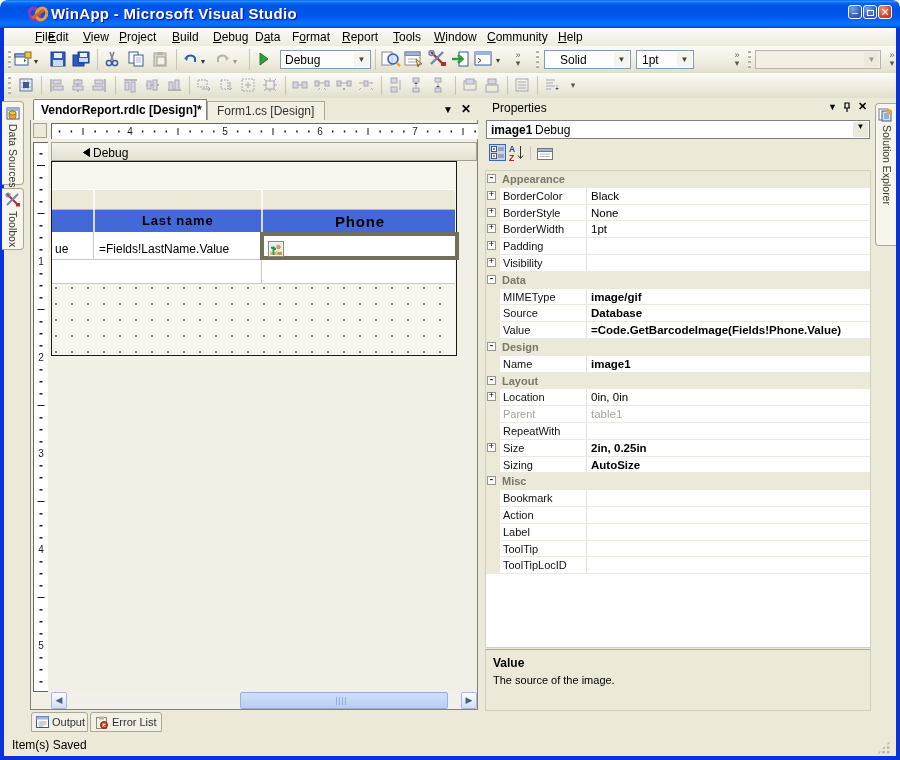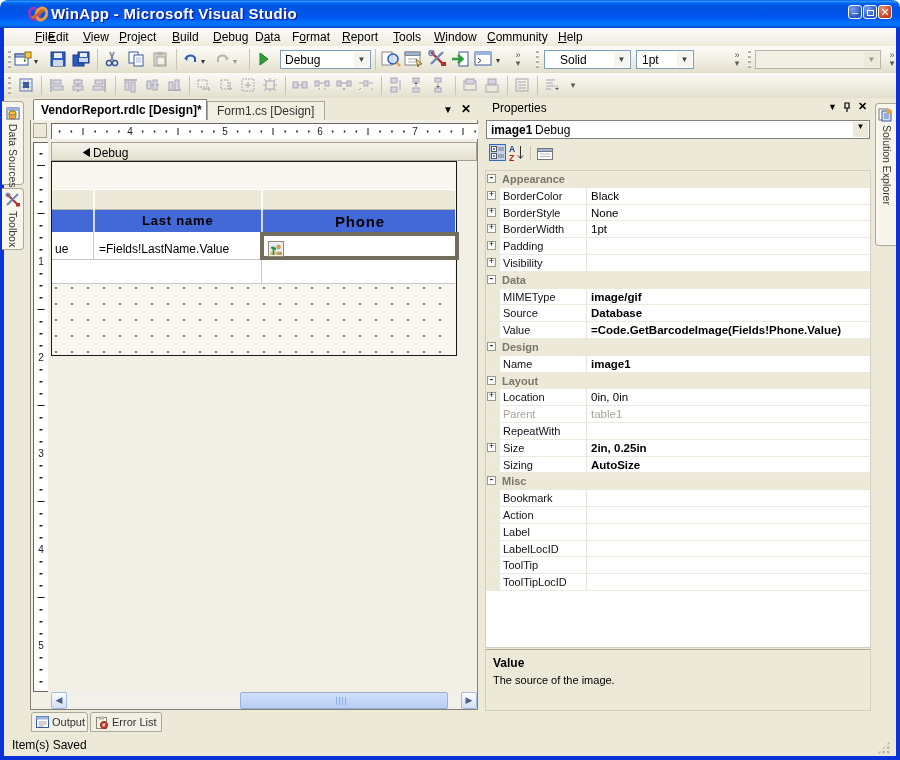--- a/index.html
+++ b/index.html
@@ -622,25 +622,20 @@
           <div class="nm" style="">Action</div>
           <div class="vl" style=""></div>
         </div>
         <div class="prow norm">
           <div class="gut"></div>
           <div class="nm" style="">Label</div>
           <div class="vl" style=""></div>
         </div>
         <div class="prow norm">
           <div class="gut"></div>
-          <div class="nm" style="">LabelLocID</div>
-          <div class="vl" style=""></div>
-        </div>
-        <div class="prow norm">
-          <div class="gut"></div>
           <div class="nm" style="">ToolTip</div>
           <div class="vl" style=""></div>
         </div>
         <div class="prow norm">
           <div class="gut"></div>
           <div class="nm" style="">ToolTipLocID</div>
           <div class="vl" style=""></div>
         </div>
       </div>
 <div class="abs" id="propdesc">

